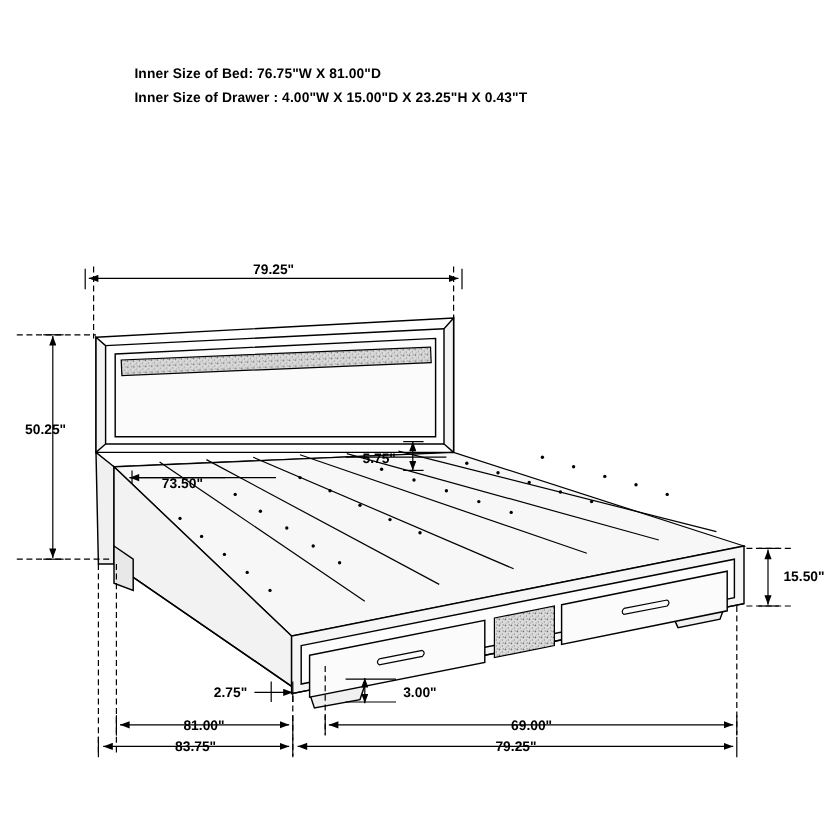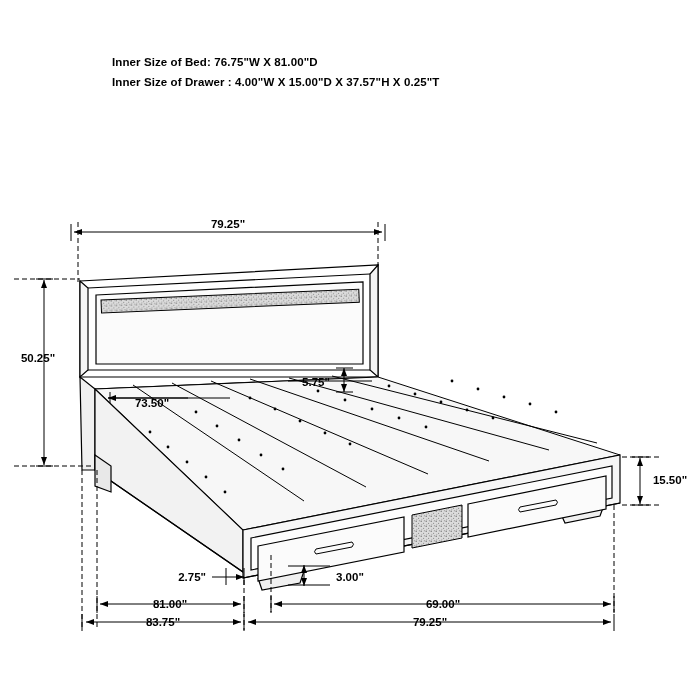--- a/index.html
+++ b/index.html
@@ -45,21 +45,21 @@
     font-weight: bold;
     fill: #000;
   }
 </style>
 </head>
 <body>
 
 <div id="stage">
 
   <div class="spec-line l1">Inner Size of Bed: 76.75"W X 81.00"D</div>
-  <div class="spec-line l2">Inner Size of Drawer : 4.00"W X 15.00"D X 37.57"H X 0.25"T</div>
+  <div class="spec-line l2">Inner Size of Drawer : 4.00"W X 15.00"D X 23.25"H X 0.43"T</div>
 
   <svg class="drawing" viewBox="0 0 700 700">
     <defs>
       <marker id="arrEnd" markerWidth="9" markerHeight="9" refX="8" refY="3" orient="auto" markerUnits="strokeWidth">
         <path d="M0,0 L8,3 L0,6 z" fill="#000"></path>
       </marker>
       <marker id="arrStart" markerWidth="9" markerHeight="9" refX="0" refY="3" orient="auto" markerUnits="strokeWidth">
         <path d="M8,0 L0,3 L8,6 z" fill="#000"></path>
       </marker>
       <pattern id="sparkle" width="5" height="5" patternUnits="userSpaceOnUse">

